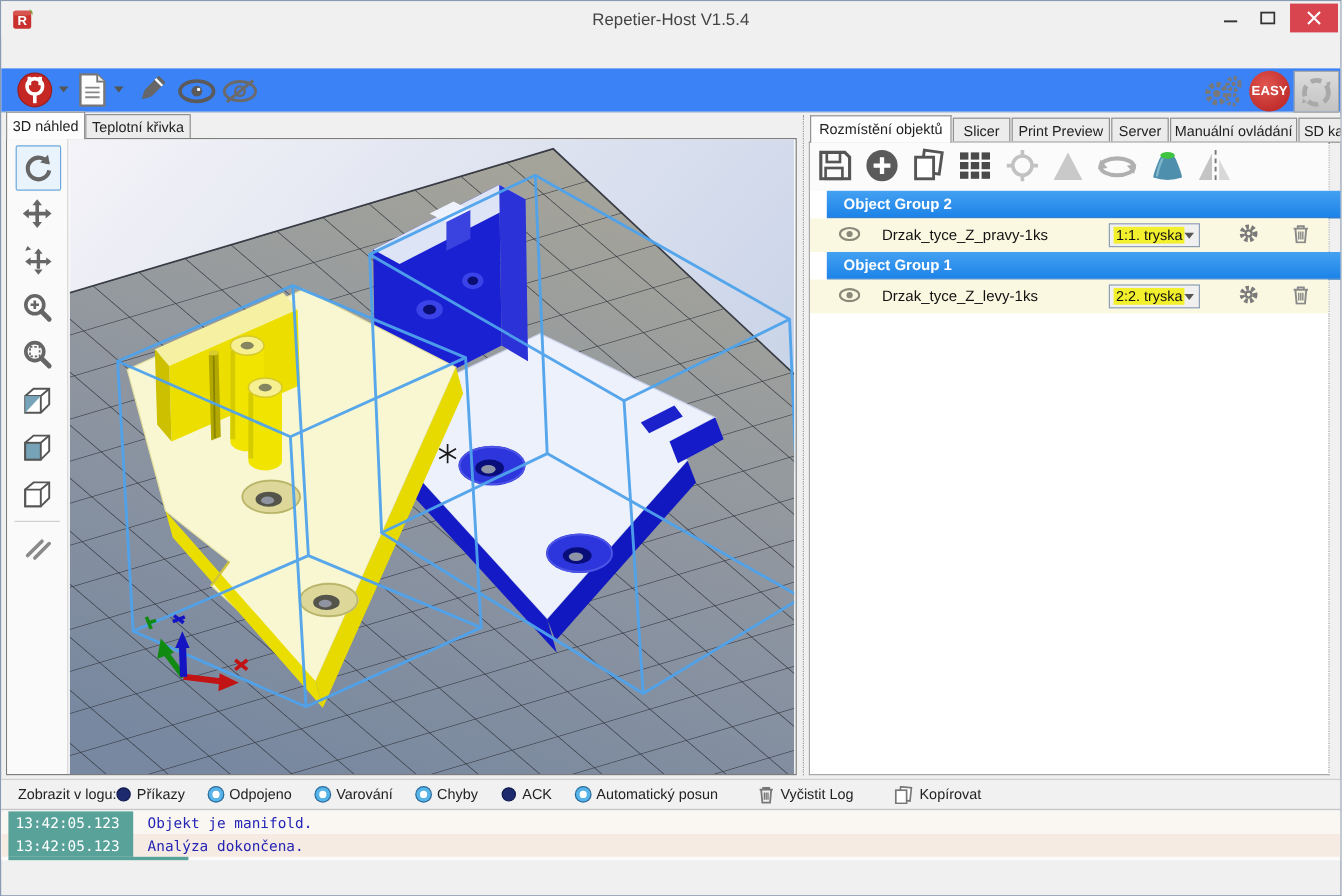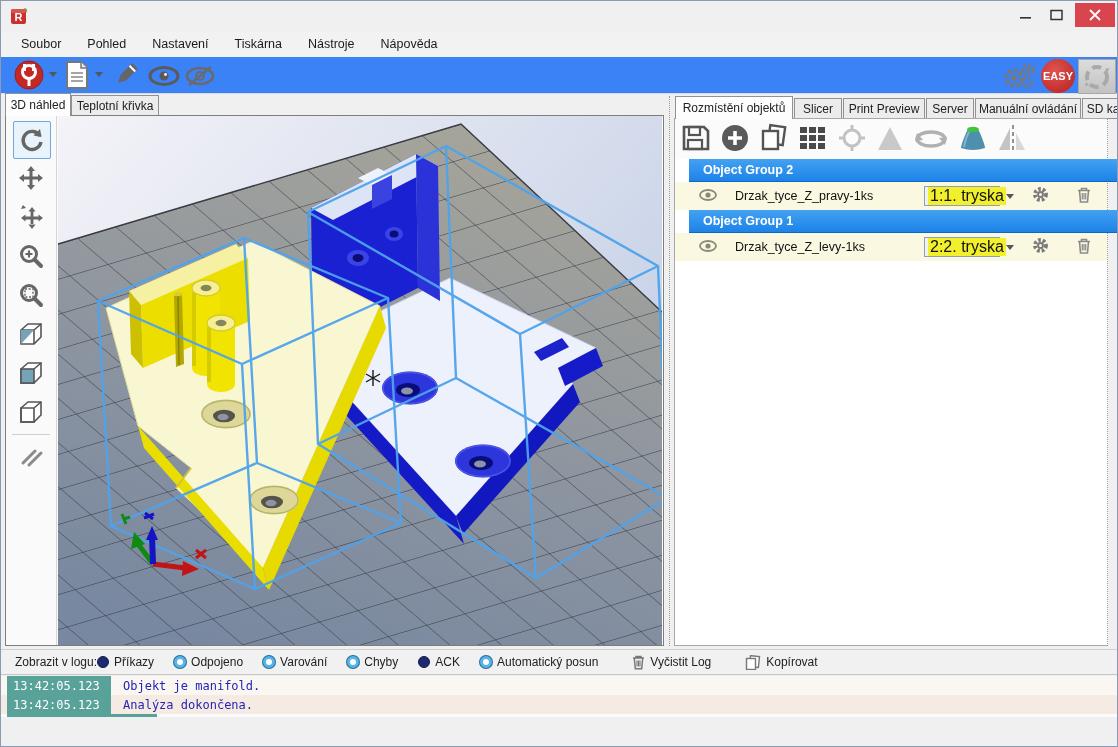--- a/index.html
+++ b/index.html
@@ -21,21 +21,21 @@
   #viewframe{left:4px;top:114px;width:659px;height:531px;border:1px solid #7d7d7d;background:#fbfbfb;box-sizing:border-box;}
   #vtoolbar{left:5px;top:115px;width:51px;height:529px;background:#fafafa;border-right:1px solid #d5d5d5;box-sizing:border-box;}
   .vtb{position:absolute;left:7px;width:36px;height:36px;display:flex;align-items:center;justify-content:center;border-radius:2px;}
   .vtb.sel{border:1px solid #6da8dc;background:#e9f3fc;}
   
   #rpanel-toolbar{left:674px;top:118px;width:432px;height:40px;background:#fbfbfb;display:flex;align-items:center;gap:9px;padding-left:6px;box-sizing:border-box;}
   .ghead{position:absolute;left:688px;width:432px;height:23px;background:linear-gradient(#44a1f2,#1c83e8);color:#fff;font-weight:bold;font-size:12.5px;display:flex;align-items:center;padding-left:14px;box-sizing:border-box;border-bottom:1px solid #0f67c4;}
   .orow{position:absolute;left:674px;width:432px;height:28px;background:#fbf8e1;display:flex;align-items:center;box-sizing:border-box;}
   .oname{font-size:12.5px;color:#111;}
   .combo{width:76px;height:20px;background:#f0f0f0;border:1px solid #8ea0b4;display:flex;align-items:center;justify-content:space-between;padding:0 4px 0 3px;box-sizing:border-box;}
-  .combo .val{background:#f2ef2d;font-size:16px;color:#111;padding:0 2px;white-space:nowrap;}
+  .combo .val{background:#f2ef2d;font-size:12px;color:#111;padding:0 2px;white-space:nowrap;}
   .chev{width:0;height:0;border-left:4px solid transparent;border-right:4px solid transparent;border-top:5px solid #555;}
   
   #logbar{left:0;top:648px;width:100%;height:26px;background:#f1f1f1;border-top:1px solid #cfcfcf;border-bottom:1px solid #c6c6c6;display:flex;align-items:center;box-sizing:border-box;padding-left:14px;}
   .logtoggle{display:flex;align-items:center;gap:5px;margin-right:20px;justify-content:flex-end;}
   .rad{width:12px;height:12px;border-radius:50%;box-sizing:border-box;}
   .rad.dark{background:#1d2a6e;border:1px solid #101b4e;}
   .rad.lite{background:#fff;border:3px solid #56b4e8;box-shadow:0 0 0 1px #2a6a9a;}
   .mono{font-family:"DejaVu Sans Mono",monospace;}
   .logrow{display:flex;height:19px;align-items:center;}
   .tcell{width:104px;background:#58a29a;color:#fff;font-size:12px;padding-left:6px;height:19px;display:flex;align-items:center;box-sizing:border-box;margin-left:6px;}
@@ -52,45 +52,38 @@
 
   <div class="abs" id="titlebar">
     <div class="abs" style="left:9px;top:6px;width:18px;height:18px;">
       <svg width="18" height="18">
           <rect x="1" y="2" width="15" height="15" rx="2" fill="#c9312f"></rect>
           <rect x="1" y="2" width="15" height="4" rx="2" fill="#d8544f"></rect>
           <text x="8.5" y="14" text-anchor="middle" font-size="11" font-weight="bold" fill="#fff" font-family="Liberation Sans">R</text>
           <path d="M14 1 q4 0 3 5 q-1 -3 -3 -5z" fill="#7aa33a"></path>
         </svg>
     </div>
+    <div class="abs" id="title">Repetier-Host V1.5.4</div>
     <div class="abs wbtn" style="left:1012px;width:26px;">
         <svg width="12" height="12">
           <rect x="0" y="8" width="11" height="1.6" fill="#333"></rect>
         </svg>
       </div>
     <div class="abs wbtn" style="left:1042px;width:26px;">
         <svg width="13" height="12">
           <rect x="1" y="1.5" width="11" height="9" fill="none" stroke="#333" stroke-width="1.5"></rect>
         </svg>
       </div>
     <div class="abs wbtn" style="left:1074px;width:40px;height:24px;top:2px;background:#d9454f;">
         <svg width="12" height="12">
           <path d="M1,1 L11,11 M11,1 L1,11" stroke="#fff" stroke-width="1.8"></path>
         </svg>
       </div>
   </div>
 
-  <div class="abs" id="menubar">
-    <span class="menu-item">Soubor</span>
-    <span class="menu-item">Pohled</span>
-    <span class="menu-item">Nastavení</span>
-    <span class="menu-item">Tiskárna</span>
-    <span class="menu-item">Nástroje</span>
-    <span class="menu-item">Nápověda</span>
-  </div>
 
   <div class="abs" id="maintoolbar">
     <div class="abs" style="left:12px;top:2px;">
       <svg width="34" height="32">
           <circle cx="16" cy="16" r="14" fill="#c52824" stroke="#9c1d1a" stroke-width="1"></circle>
           <circle cx="16" cy="13" r="6.5" fill="none" stroke="#fff" stroke-width="3"></circle>
           <rect x="10" y="5" width="3" height="7" fill="#fff"></rect>
           <rect x="19" y="5" width="3" height="7" fill="#fff"></rect>
           <rect x="14.5" y="18" width="3" height="9" fill="#fff"></rect>
         </svg>

